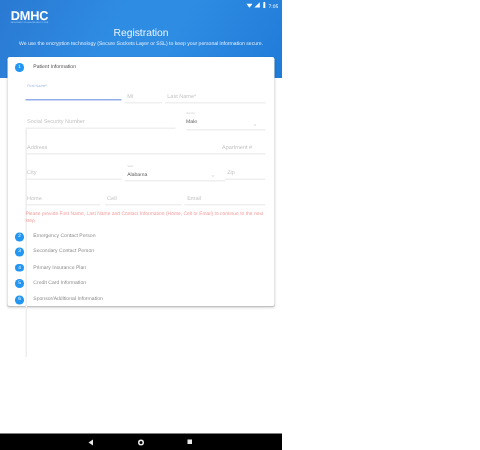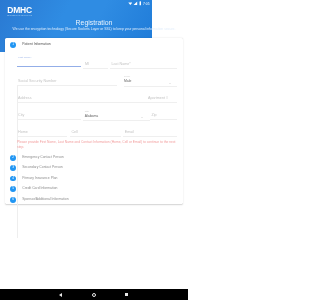--- a/index.html
+++ b/index.html
@@ -1,21 +1,21 @@
 <!DOCTYPE html>
 <html><head>
 <meta charset="utf-8">
 <style>
   html,body{margin:0;padding:0;}
   body{width:188px;height:300px;overflow:hidden;background:#ffffff;
        font-family:"Liberation Sans",sans-serif;}
   .phone{position:relative;width:188px;height:300px;overflow:hidden;background:#fff;}
 
   
-  .header{position:absolute;left:0;top:0;width:152px;height:52px;
+  .header{position:absolute;left:0;top:0;width:188px;height:52px;
           background:linear-gradient(118deg,#2a79d2 0%,#2f8ce3 40%,#2f8ce3 60%,#1f7bd8 100%);}
   .statusbar{position:absolute;right:2.5px;top:0.6px;height:6px;display:flex;align-items:center;}
   .sb-ico{display:block;margin-right:1px;}
   .sb-time{color:#ffffff;font-size:3.3px;line-height:6px;margin-left:0.8px;}
 
   .logo{position:absolute;left:7.2px;top:7.1px;}
   .logo-mark{font-size:8.5px;line-height:7.4px;font-weight:700;color:#fff;letter-spacing:-0.15px;}
   .logo-tag{font-size:1.2px;line-height:1.6px;color:#a8d0f2;letter-spacing:0px;margin-top:0.6px;
             white-space:nowrap;}
 

